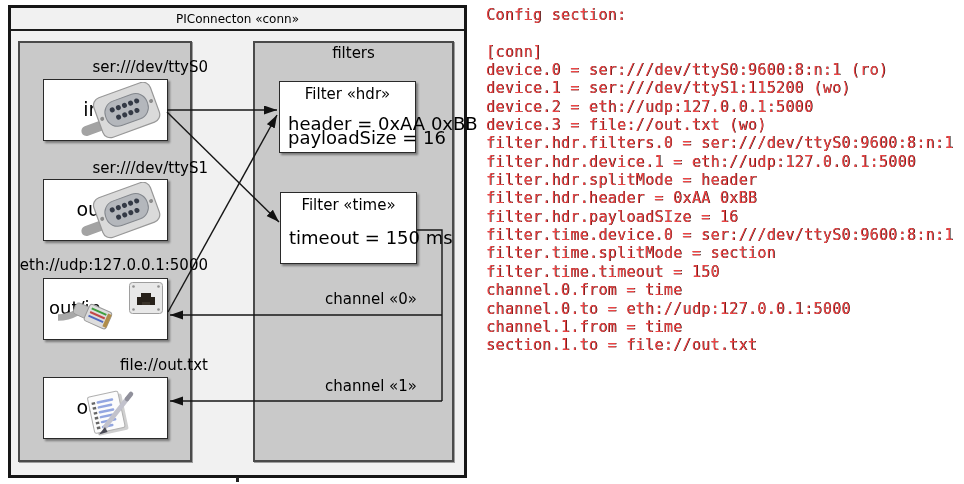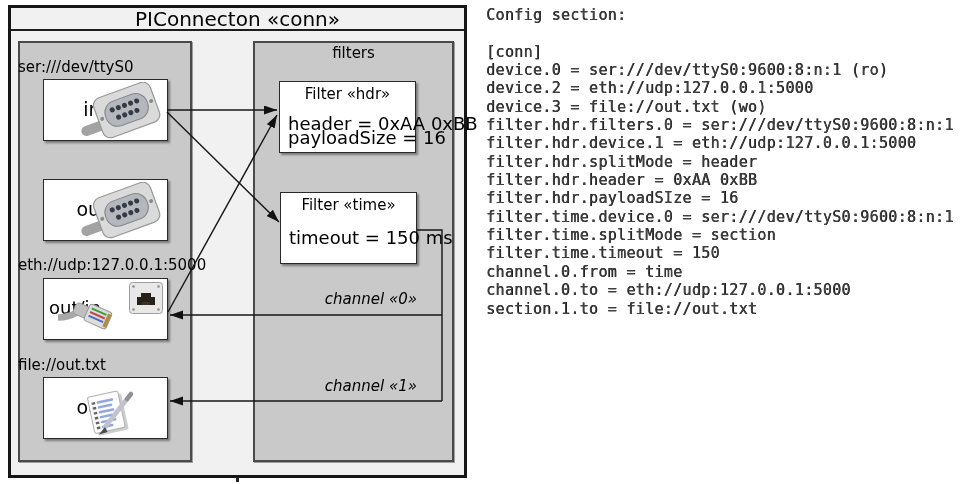--- a/index.html
+++ b/index.html
@@ -10,60 +10,60 @@
   }
   .abs { position:absolute; }
 
   
   .outer-box {
     left:8px; top:5px; width:459px; height:473px;
     background:#f1f1f1; border:3px solid #161616;
   }
   .outer-title {
     left:11px; top:9px; width:453px; height:15px;
-    text-align:center; font-size:20px; line-height:20px; color:#000;
+    text-align:center; font-size:12px; line-height:20px; color:#000;
   }
   .title-sep { left:11px; top:29px; width:453px; height:2px; background:#1c1c1c; }
 
   
   .panel {
     background:#c9c9c9; border:2px solid #4a4a4a;
     box-shadow:1px 1px 0 rgba(0,0,0,0.35);
   }
   .devices-panel { left:18px; top:41px; width:174px; height:421px; }
   .filters-panel { left:253px; top:41px; width:201px; height:421px; }
   .filters-title { left:253px; top:44px; width:201px; text-align:center; font-size:15px; }
 
   
-  .dev-label { left:18px; width:190px; text-align:left; font-size:15px; white-space:nowrap; }
+  .dev-label { left:18px; width:190px; text-align:right; font-size:15px; white-space:nowrap; }
   .dev-box {
     left:43px; width:125px; height:62px; background:#ffffff;
     border:1.4px solid #2a2a2a; box-shadow:2px 2px 2px rgba(0,0,0,0.4);
   }
   .dir-label { position:absolute; top:18px; left:8px; width:80px; text-align:center; font-size:19px; }
   .dir-label.tl { left:5px; width:auto; text-align:left; font-size:18px; }
 
   
   .filter-box {
     width:137px; height:72px; background:#ffffff;
     border:1.4px solid #2a2a2a; box-shadow:2px 2px 2px rgba(0,0,0,0.4);
   }
   .filter-title { position:absolute; top:3px; left:0; width:100%; text-align:center; font-size:15px; }
   .filter-attr { position:absolute; left:8px; font-size:18px; white-space:nowrap; }
 
-  .channel-label { left:300px; width:117px; text-align:right; font-size:15px; white-space:nowrap;font-style:italic; }
+  .channel-label { left:300px; width:117px; text-align:right; font-size:15px; white-space:nowrap; }
 
   .lines-svg { left:0; top:0; width:964px; height:484px; pointer-events:none; }
   .notch { left:236px; top:477px; width:2.5px; height:5px; background:#222; }
 
   
   .config { left:486px; top:6px; width:478px; font-family:"DejaVu Sans Mono", monospace; }
   .cfg-line {
     height:18.35px; line-height:18.35px; font-size:15px; letter-spacing:0.32px;
-    white-space:pre; color:#404040; text-shadow:0.45px 0 0 #000;
+    white-space:pre; color:#ef4444; text-shadow:0.45px 0 0 #000;
   }
   svg { display:block; position:absolute; }
 </style>
 </head>
 <body>
 
 <div class="canvas">
 
   <div class="abs outer-box"></div>
   <div class="abs outer-title">PIConnecton «conn»</div>
@@ -91,20 +91,21 @@
             <circle cx="46.5" cy="34" r="2.5"></circle>
             <circle cx="53" cy="34" r="2.5"></circle>
             <circle cx="59.5" cy="34" r="2.5"></circle>
         </g>
         <circle cx="24" cy="30" r="2" fill="#8b8b8b"></circle>
           <circle cx="76" cy="30" r="2" fill="#8b8b8b"></circle>
       </g>
     </svg>
   </div>
 
+  <div class="abs dev-label" style="top:159px">ser:///dev/ttyS1</div>
   <div class="abs dev-box" style="top:179px">
     <span class="dir-label">out</span>
     <svg width="88" height="57" style="right:2px;bottom:1px" viewBox="0 0 88 57">
       <g transform="rotate(-20 44 30)">
         <rect x="0" y="31" width="34" height="10" rx="5" fill="#a3a3a3"></rect>
         <rect x="20" y="9" width="60" height="42" rx="8" fill="#dadada" stroke="#989898" stroke-width="1.2"></rect>
         <rect x="28" y="17" width="44" height="26" rx="12" fill="#b4b7bc" stroke="#83878d" stroke-width="1"></rect>
         <g fill="#343a46">
           <circle cx="36.5" cy="25" r="2.5"></circle>
             <circle cx="43" cy="25" r="2.5"></circle>
@@ -204,28 +205,30 @@
     </g>
   </svg>
 
   <div class="abs notch"></div>
 
   <div class="abs config">
     <div class="cfg-line">Config section:</div>
     <div class="cfg-line"></div>
     <div class="cfg-line">[conn]</div>
     <div class="cfg-line">device.0 = ser:///dev/ttyS0:9600:8:n:1 (ro)</div>
+    <div class="cfg-line">device.1 = ser:///dev/ttyS1:115200 (wo)</div>
     <div class="cfg-line">device.2 = eth://udp:127.0.0.1:5000</div>
     <div class="cfg-line">device.3 = file://out.txt (wo)</div>
     <div class="cfg-line">filter.hdr.filters.0 = ser:///dev/ttyS0:9600:8:n:1</div>
     <div class="cfg-line">filter.hdr.device.1 = eth://udp:127.0.0.1:5000</div>
     <div class="cfg-line">filter.hdr.splitMode = header</div>
     <div class="cfg-line">filter.hdr.header = 0xAA 0xBB</div>
     <div class="cfg-line">filter.hdr.payloadSIze = 16</div>
     <div class="cfg-line">filter.time.device.0 = ser:///dev/ttyS0:9600:8:n:1</div>
     <div class="cfg-line">filter.time.splitMode = section</div>
     <div class="cfg-line">filter.time.timeout = 150</div>
     <div class="cfg-line">channel.0.from = time</div>
     <div class="cfg-line">channel.0.to = eth://udp:127.0.0.1:5000</div>
+    <div class="cfg-line">channel.1.from = time</div>
     <div class="cfg-line">section.1.to = file://out.txt</div>
   </div>
 
 </div>
 
 </body></html>

